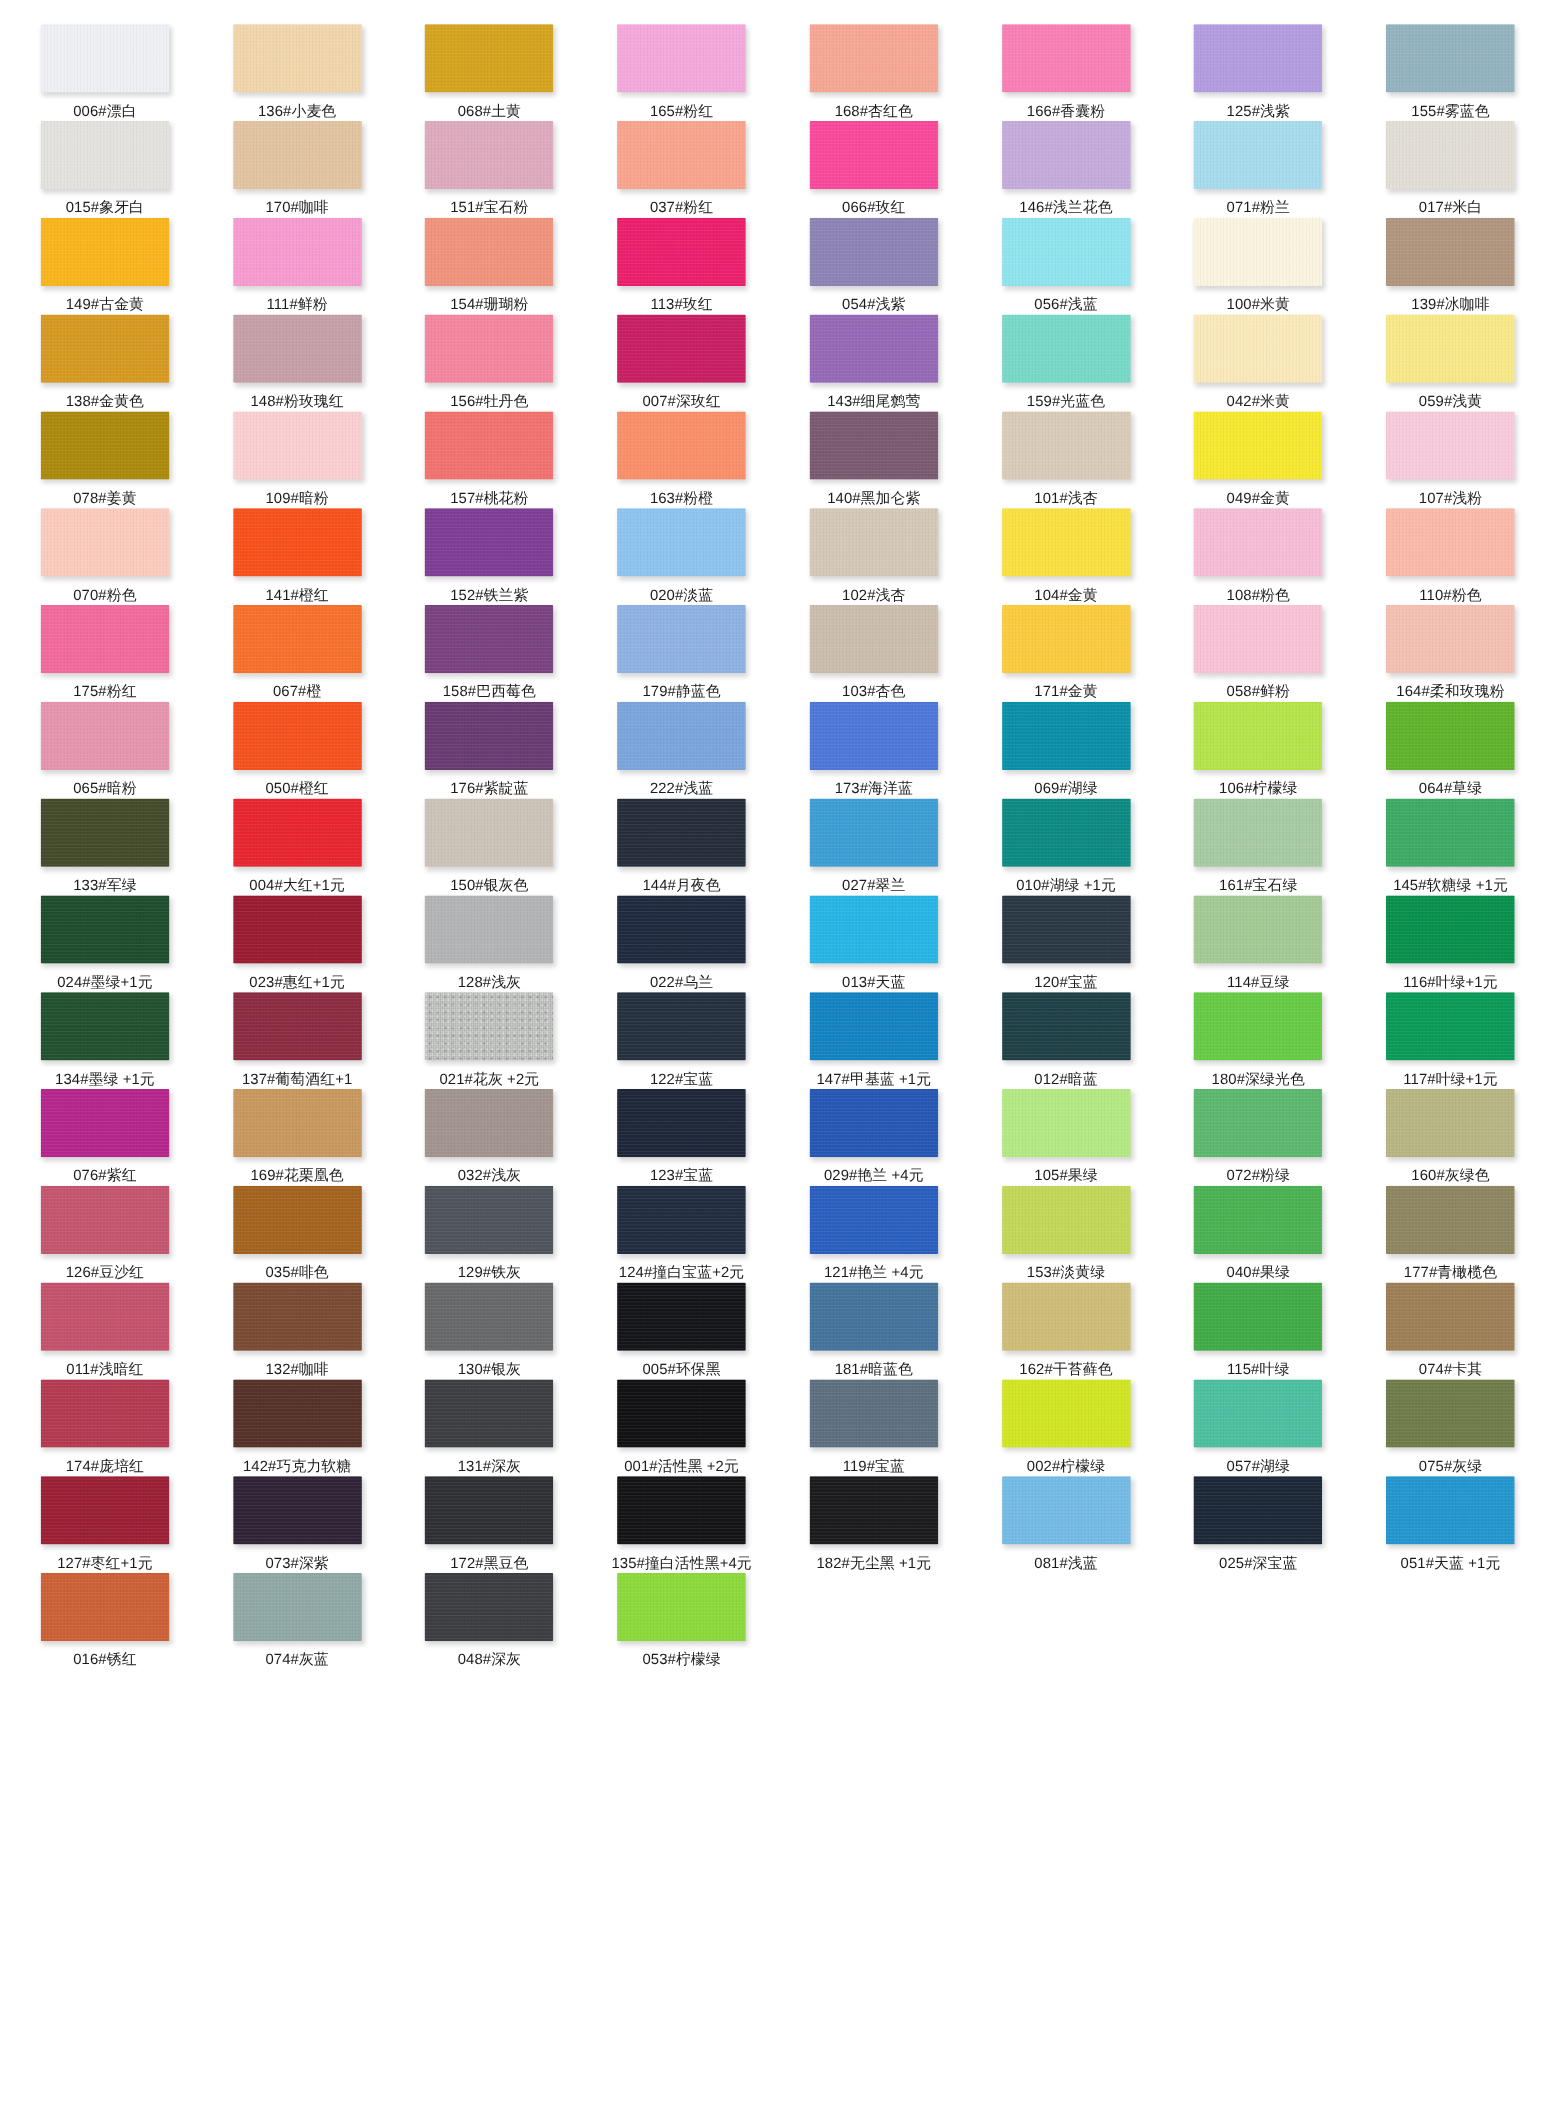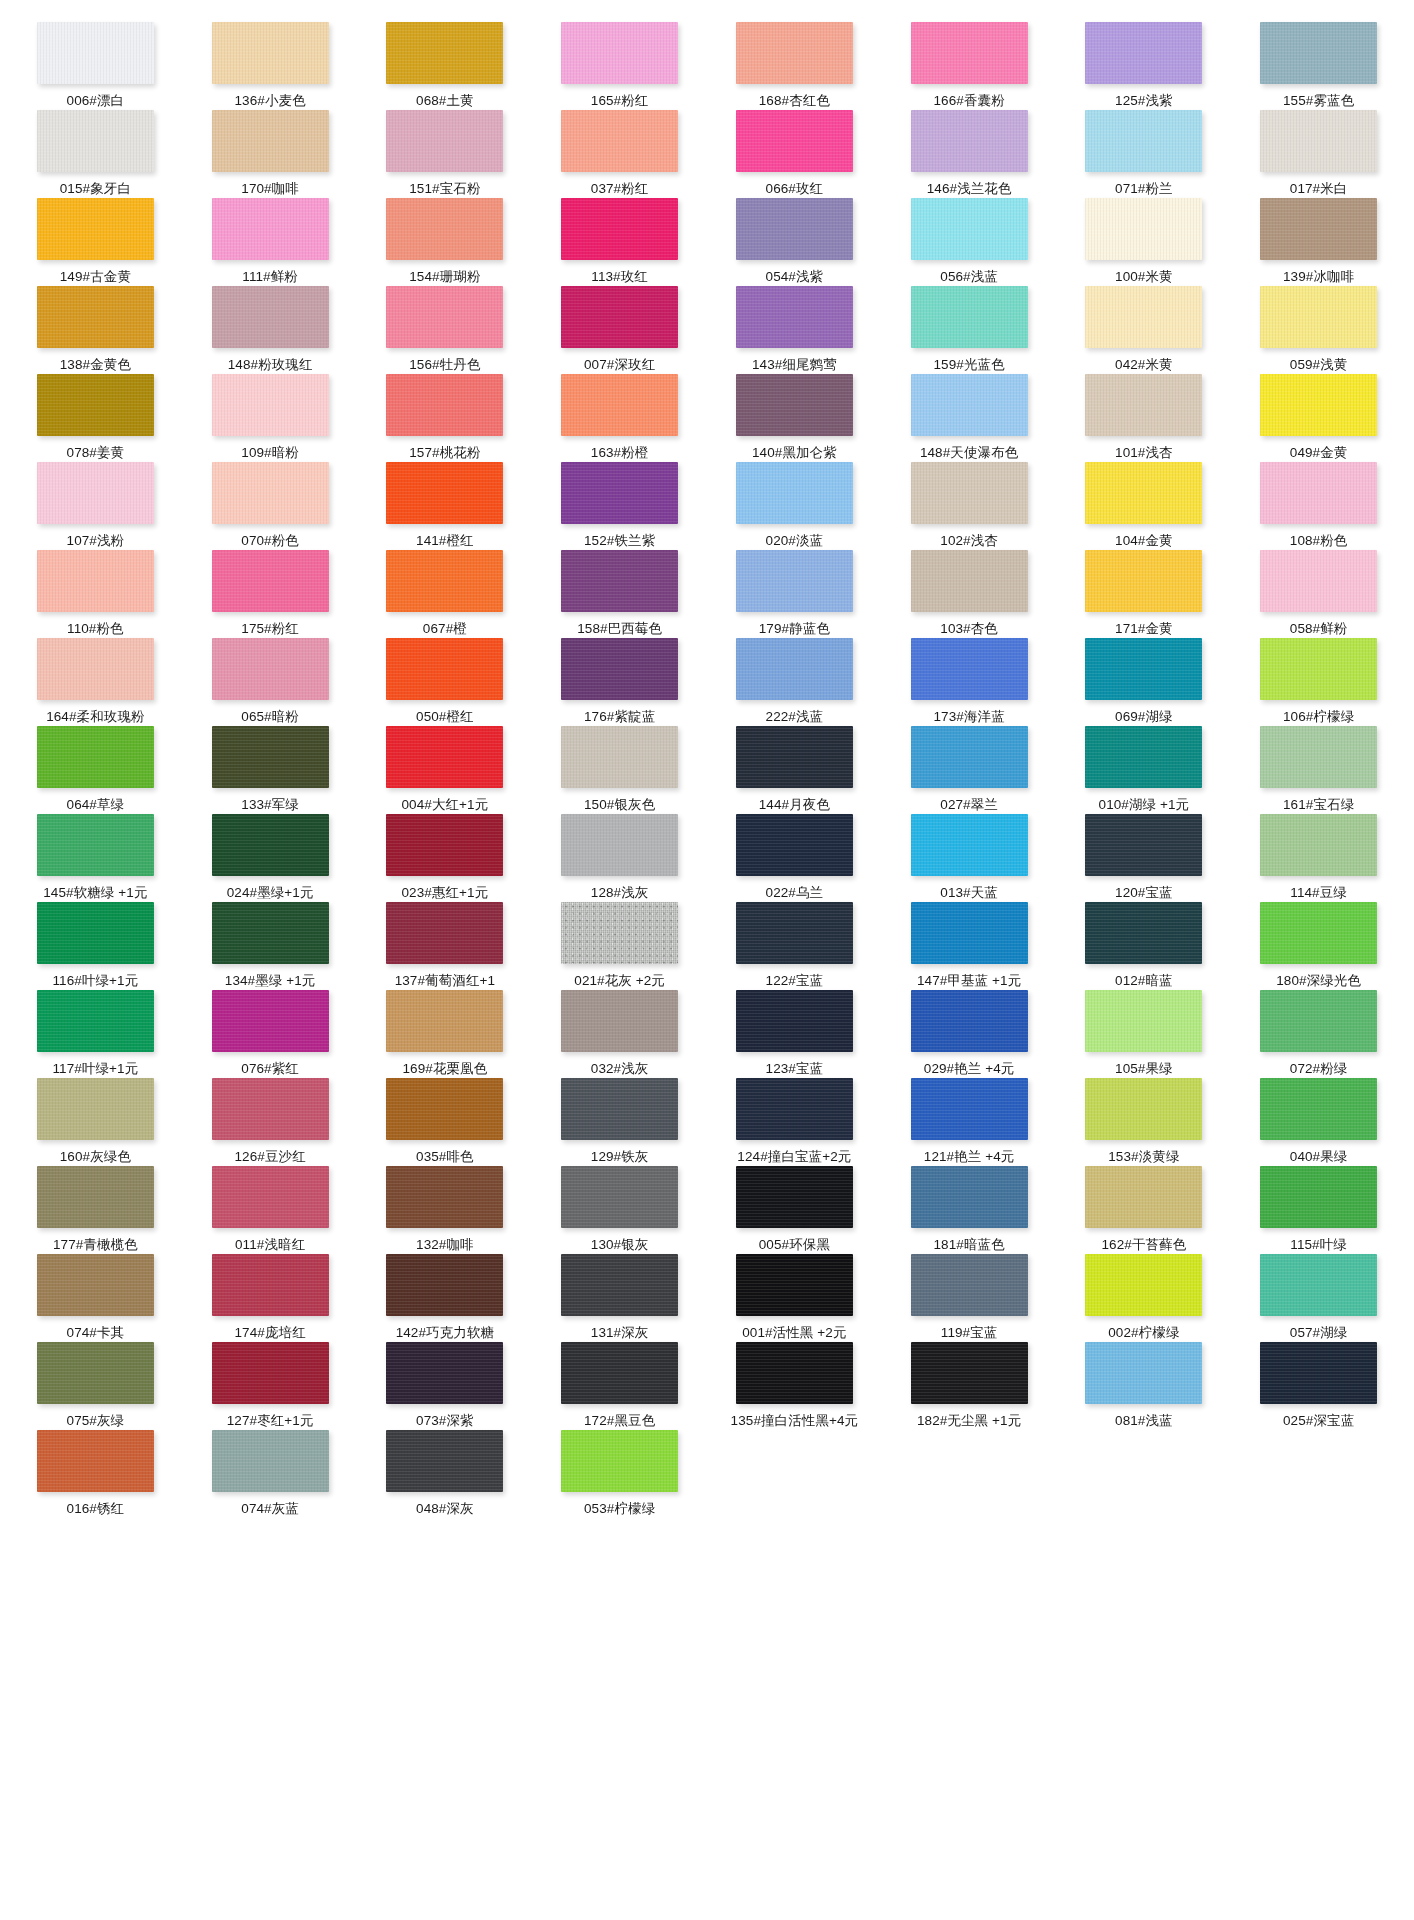--- a/index.html
+++ b/index.html
@@ -205,24 +205,20 @@
     </div>
     <div class="cell">
       <div class="chip" style="background-color: rgb(250, 143, 106);"></div>
       <div class="label">163#粉橙</div>
     </div>
     <div class="cell">
       <div class="chip" style="background-color: rgb(122, 90, 112);"></div>
       <div class="label">140#黑加仑紫</div>
     </div>
     <div class="cell">
-      <div class="chip" style="background-color: rgb(156, 203, 241);"></div>
-      <div class="label">148#天使瀑布色</div>
-    </div>
-    <div class="cell">
       <div class="chip" style="background-color: rgb(217, 203, 184);"></div>
       <div class="label">101#浅杏</div>
     </div>
     <div class="cell">
       <div class="chip" style="background-color: rgb(247, 232, 48);"></div>
       <div class="label">049#金黄</div>
     </div>
     <div class="cell">
       <div class="chip" style="background-color: rgb(248, 203, 220);"></div>
       <div class="label">107#浅粉</div>
@@ -567,20 +563,24 @@
       <div class="chip" style="background-color: rgb(27, 27, 29);"></div>
       <div class="label">182#无尘黑  +1元</div>
     </div>
     <div class="cell">
       <div class="chip" style="background-color: rgb(116, 187, 228);"></div>
       <div class="label">081#浅蓝</div>
     </div>
     <div class="cell">
       <div class="chip" style="background-color: rgb(28, 39, 55);"></div>
       <div class="label">025#深宝蓝</div>
+    </div>
+    <div class="cell">
+      <div class="chip" style="background-color: rgb(36, 150, 207);"></div>
+      <div class="label">051#天蓝  +1元</div>
     </div>
     <div class="cell">
       <div class="chip" style="background-color: rgb(204, 96, 54);"></div>
       <div class="label">016#锈红</div>
     </div>
     <div class="cell">
       <div class="chip" style="background-color: rgb(143, 168, 166);"></div>
       <div class="label">074#灰蓝</div>
     </div>
     <div class="cell">

